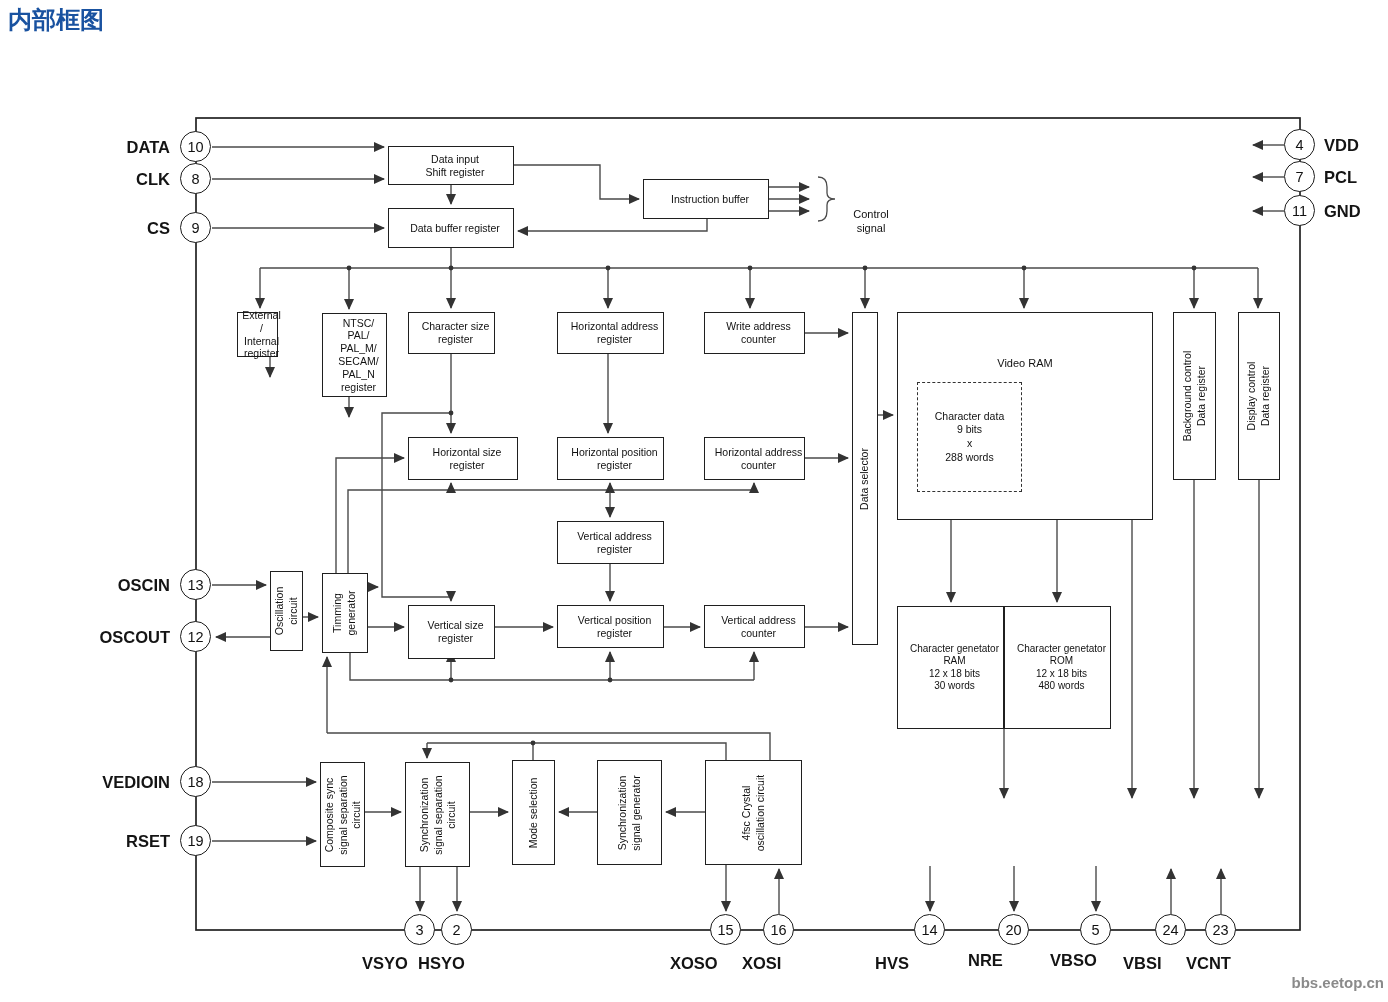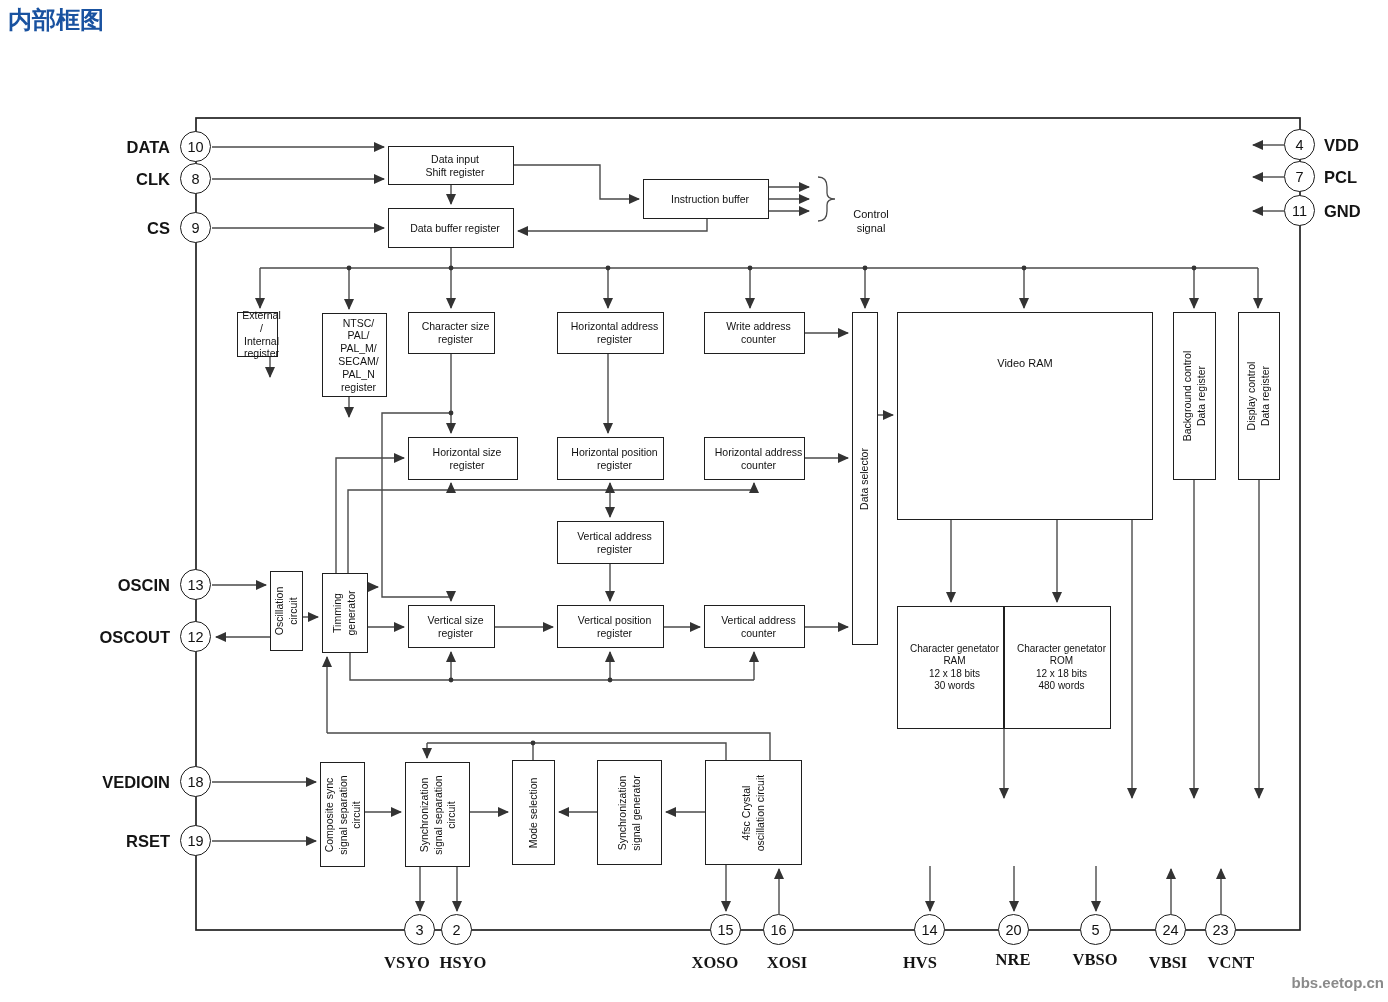--- a/index.html
+++ b/index.html
@@ -15,21 +15,21 @@
       white-space:pre-line;text-align:center;font-size:10.5px;line-height:1.3;color:#111;}
   .vr-title{position:absolute;left:0;top:44px;width:100%;text-align:center;font-size:11px;color:#111;}
   .dash{position:absolute;border:1.3px dashed #333;display:flex;align-items:center;justify-content:center;
         text-align:center;white-space:pre-line;font-size:10.5px;line-height:1.3;color:#111;box-sizing:border-box;}
   .pcircle{position:absolute;width:29px;height:29px;border:1.7px solid #1c1c1c;border-radius:50%;
            background:#fff;display:flex;align-items:center;justify-content:center;font-size:14.5px;
            color:#111;z-index:3;}
   .plabel{position:absolute;font-size:16.5px;font-weight:bold;color:#141414;z-index:2;height:20px;line-height:20px;}
   .plabel-left{left:30px;width:140px;text-align:right;}
   .plabel-right{left:1324px;width:90px;text-align:left;}
-  .plabel-bottom{width:90px;text-align:center;font-family:Liberation Serif, serif;}
+  .plabel-bottom{width:90px;}
   .ctrl-sig{position:absolute;left:839px;top:183px;width:64px;text-align:center;white-space:pre-line;
             font-size:11px;line-height:1.3;color:#111;z-index:2;margin-top:24px;}
   .watermark{position:absolute;right:4px;top:974px;font-size:15px;font-weight:bold;color:#8a8a8a;z-index:4;}
 </style>
 </head>
 <body>
 
 <div class="canvas">
 
   <div class="title">内部框图</div>
@@ -169,20 +169,24 @@
 register</div>
   <div class="blk" style="left:704px;top:312px;width:101px;height:42px">Write address
 counter</div>
 
   <div class="vblk" style="left:852px;top:312px;width:26px;height:333px">
     <div class="vt" style="width:333px">Data  selector</div>
   </div>
 
   <div class="vblk" style="left:897px;top:312px;width:256px;height:208px">
     <div class="vr-title">Video RAM</div>
+    <div class="dash" style="left:19px;top:69px;width:105px;height:110px">Character data
+9  bits
+x
+288 words</div>
   </div>
 
   <div class="vblk" style="left:1173px;top:312px;width:43px;height:168px">
     <div class="vt" style="width:168px">Background control
 Data register</div>
   </div>
   <div class="vblk" style="left:1238px;top:312px;width:42px;height:168px">
     <div class="vt" style="width:168px">Display control
 Data register</div>
   </div>
@@ -198,21 +202,21 @@
 
   <div class="vblk" style="left:270px;top:571px;width:33px;height:80px">
     <div class="vt" style="width:80px">Oscillation
 circuit</div>
   </div>
   <div class="vblk" style="left:322px;top:573px;width:46px;height:80px">
     <div class="vt" style="width:80px">Timming
 generator</div>
   </div>
 
-  <div class="blk" style="left:408px;top:605px;width:87px;height:43px">Vertical size
+  <div class="blk" style="left:408px;top:605px;width:87px;height:54px">Vertical size
 register</div>
   <div class="blk" style="left:557px;top:605px;width:107px;height:43px">Vertical position
 register</div>
   <div class="blk" style="left:704px;top:605px;width:101px;height:43px">Vertical  address
 counter</div>
 
   <div class="blk" style="left:897px;top:606px;width:107px;height:123px;font-size:10px">Character genetator
 RAM
 12 x 18 bits
 30 words</div>

